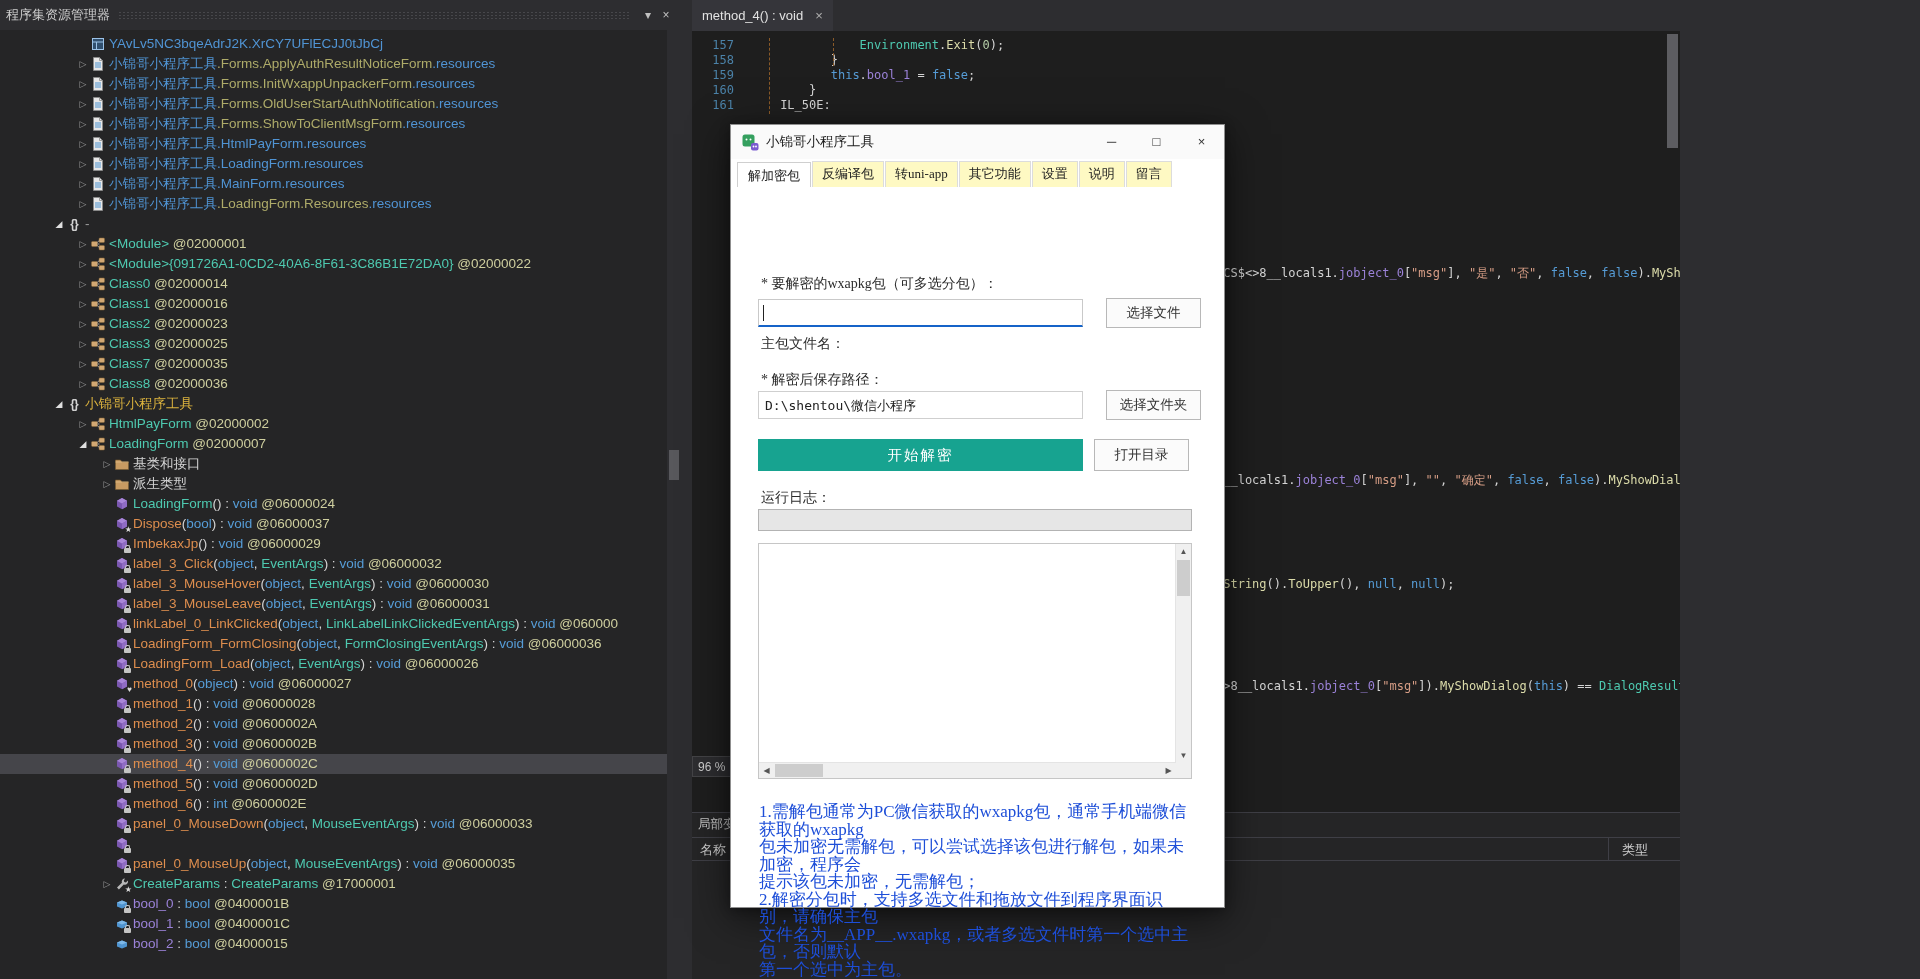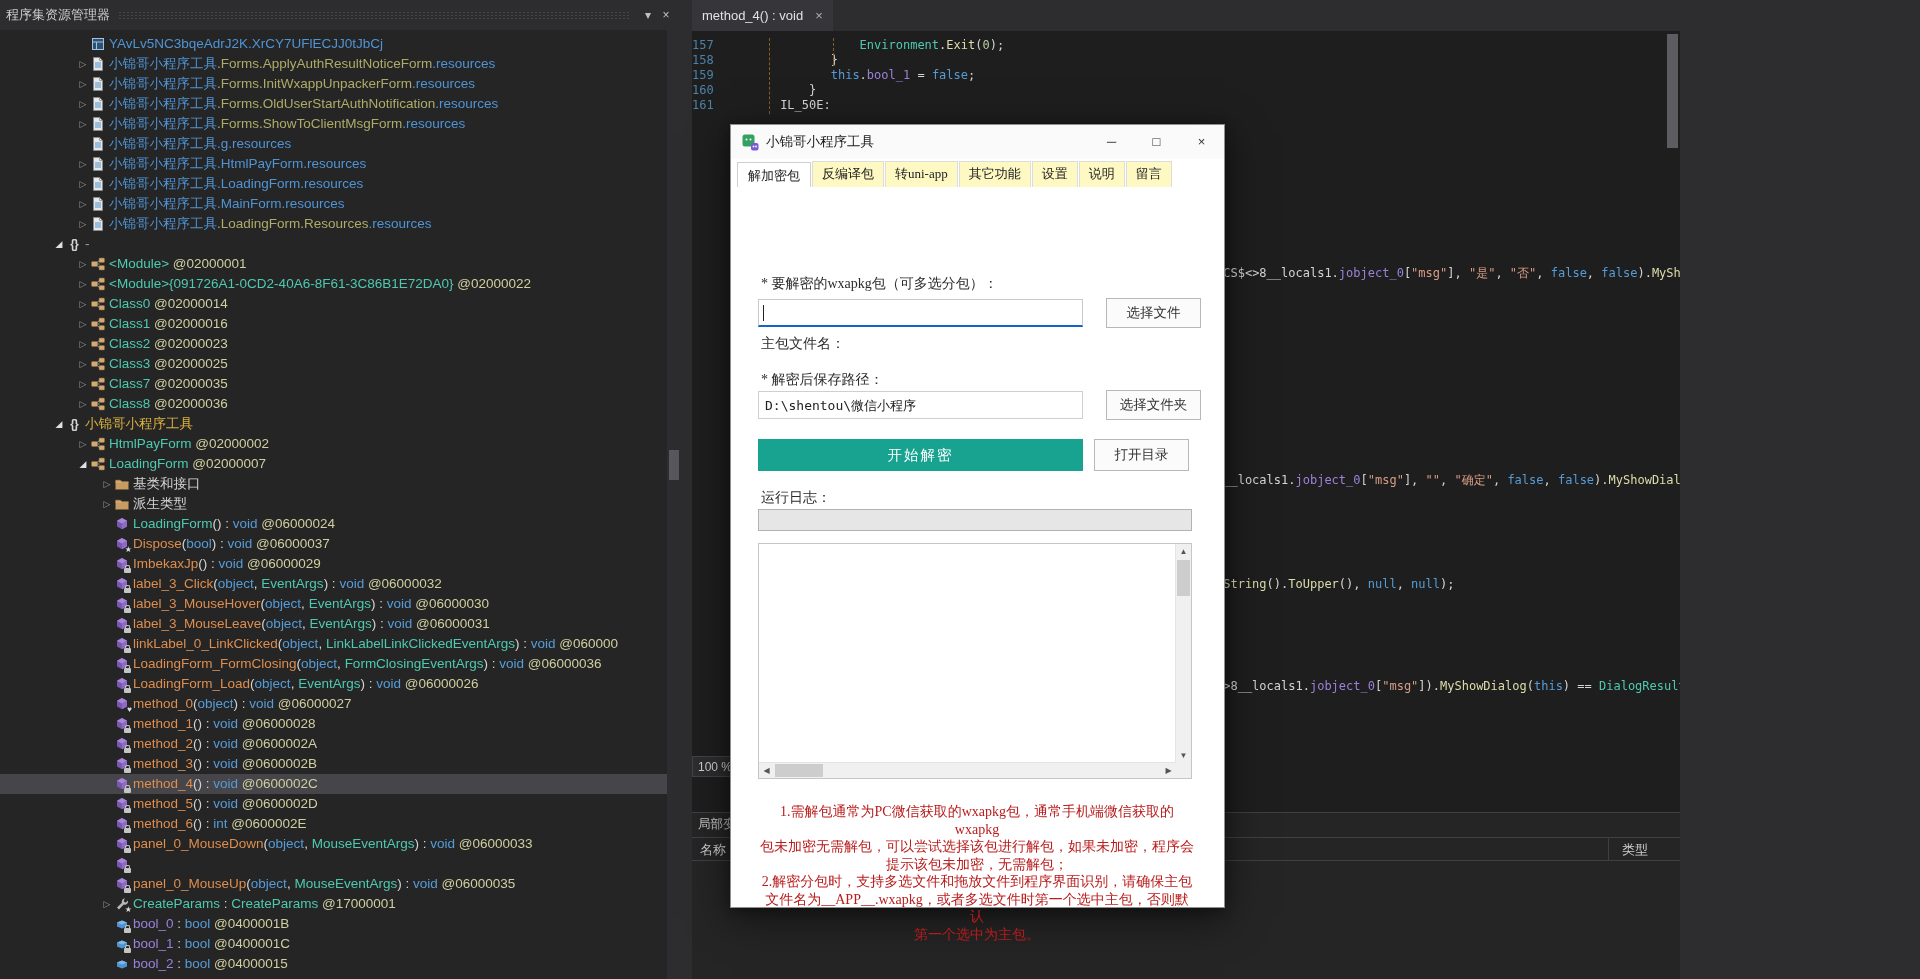--- a/index.html
+++ b/index.html
@@ -37,21 +37,21 @@
   #splitter{position:absolute;left:681px;top:0;width:11px;height:979px;background:#2d2d30;}
   
   #editor{position:absolute;left:692px;top:0;right:0;height:812px;background:#1e1e1e;overflow:hidden;}
   #tabstrip{position:absolute;left:0;top:0;right:0;height:31px;background:#2d2d30;display:flex;}
   .doc-tab{display:inline-flex;align-items:center;height:31px;padding:0 10px;background:#35353a;
            color:#e2e2e2;font-size:13px;}
   .tab-close{margin-left:12px;color:#b0b0b0;font-size:13px;}
   #code{position:absolute;left:0;top:31px;right:0;bottom:0;font-family:"DejaVu Sans Mono",monospace;
         font-size:12px;line-height:15px;padding-top:7px;}
   .cl{display:flex;height:15px;}
-  .ln{width:52px;flex:0 0 52px;padding-right:10px;box-sizing:border-box;color:#4b82a8;}
+  .ln{width:52px;flex:0 0 52px;text-align:right;padding-right:10px;box-sizing:border-box;color:#4b82a8;}
   .ct{white-space:pre;}
   .guide{position:absolute;border-left:1px dashed #8a5a28;width:0;}
   .frag{position:absolute;font-family:"DejaVu Sans Mono",monospace;font-size:12px;line-height:15px;white-space:pre;}
   #ed-scroll{position:absolute;right:1px;top:34px;width:13px;height:775px;}
   #ed-scroll .thumb{position:absolute;left:1px;width:11px;top:0;height:114px;background:#5d5d61;}
   #zoom-combo{position:absolute;left:0;top:756px;width:68px;height:21px;background:#2d2d30;
               border:1px solid #434346;color:#cfcfcf;font-size:12px;display:flex;align-items:center;box-sizing:border-box;}
   #zoom-combo .zl{flex:1;padding-left:5px;}
   #zoom-combo .za{width:14px;text-align:center;font-size:9px;color:#9a9a9a;border-left:1px solid #434346;}
   
@@ -96,21 +96,21 @@
   .logbox{position:absolute;left:27px;top:356px;width:434px;height:236px;border:1px solid #c6c6c6;
           background:#fff;box-sizing:border-box;}
   .sb-v{position:absolute;right:0;top:0;width:15px;bottom:15px;background:#f0f0f0;border-left:1px solid #e4e4e4;}
   .sb-h{position:absolute;left:0;bottom:0;right:15px;height:15px;background:#f0f0f0;border-top:1px solid #e4e4e4;}
   .sb-corner{position:absolute;right:0;bottom:0;width:15px;height:15px;background:#f0f0f0;}
   .arr{position:absolute;font-size:8px;color:#555;width:15px;height:15px;line-height:15px;text-align:center;}
   .sb-v .a-up{top:0;} .sb-v .a-dn{bottom:0;}
   .sb-h .a-lf{left:0;} .sb-h .a-rt{right:0;}
   .sb-v .thumb{position:absolute;left:1px;right:1px;top:16px;height:36px;background:#cdcdcd;}
   .sb-h .thumb{position:absolute;top:1px;bottom:1px;left:16px;width:48px;background:#cdcdcd;}
-  .notes{position:absolute;left:28px;top:616px;width:436px;font-size:14px;color:#b91c1c;line-height:17.5px;text-align:center;}
+  .notes{position:absolute;left:28px;top:616px;width:436px;font-size:17px;color:#1d4ed8;line-height:17.5px;}
 </style>
 </head>
 <body>
 
 <svg style="position:absolute;width:0;height:0" aria-hidden="true">
   <defs>
     <symbol id="i-doc" viewBox="0 0 16 16">
       <path d="M3.5 1.5h6l3 3v10h-9z" fill="#e8e8e8" stroke="#8a8a8a" stroke-width="0.8"></path>
       <path d="M9.5 1.5v3h3" fill="none" stroke="#8a8a8a" stroke-width="0.8"></path>
       <path d="M5 7h6M5 9h6M5 11h6" stroke="#4f94d0" stroke-width="1"></path>
@@ -195,29 +195,20 @@
         <div class="trow" style="padding-left:76px">
           <span class="tg">▷</span>
           <span class="ico">
             <svg viewBox="0 0 16 16">
               <use href="#i-doc"></use>
             </svg>
           </span>
           <span class="tlabel"><span class="c-r">小锦哥小程序工具</span><span class="c-o">.Forms.ShowToClientMsgForm</span><span class="c-r">.resources</span></span>
         </div>
         <div class="trow" style="padding-left:76px">
-          <span class="tg"></span>
-          <span class="ico">
-            <svg viewBox="0 0 16 16">
-              <use href="#i-doc"></use>
-            </svg>
-          </span>
-          <span class="tlabel"><span class="c-r">小锦哥小程序工具.g.resources</span></span>
-        </div>
-        <div class="trow" style="padding-left:76px">
           <span class="tg">▷</span>
           <span class="ico">
             <svg viewBox="0 0 16 16">
               <use href="#i-doc"></use>
             </svg>
           </span>
           <span class="tlabel"><span class="c-r">小锦哥小程序工具.HtmlPayForm.resources</span></span>
         </div>
         <div class="trow" style="padding-left:76px">
           <span class="tg">▷</span>
@@ -633,21 +624,21 @@
     <div id="frags">
         <div class="frag" style="left:524px;top:266px"><span class="c-w">)</span><span class="c-w">CS$&lt;&gt;8__locals1</span><span class="c-w">.</span><span class="c-p">jobject_0</span><span class="c-w">[</span><span class="c-s">"msg"</span><span class="c-w">]</span><span class="c-w">, </span><span class="c-s">"是"</span><span class="c-w">, </span><span class="c-s">"否"</span><span class="c-w">, </span><span class="c-b">false</span><span class="c-w">, </span><span class="c-b">false</span><span class="c-w">).</span><span class="c-M">MyShowDialog</span><span class="c-w">(</span><span class="c-b">this</span><span class="c-w">) ==</span></div>
         <div class="frag" style="left:524px;top:473px"><span class="c-w">8__locals1</span><span class="c-w">.</span><span class="c-p">jobject_0</span><span class="c-w">[</span><span class="c-s">"msg"</span><span class="c-w">]</span><span class="c-w">, </span><span class="c-s">""</span><span class="c-w">, </span><span class="c-s">"确定"</span><span class="c-w">, </span><span class="c-b">false</span><span class="c-w">, </span><span class="c-b">false</span><span class="c-w">).</span><span class="c-M">MyShowDialog</span><span class="c-w">(</span><span class="c-b">this</span><span class="c-w">);</span></div>
         <div class="frag" style="left:524px;top:577px"><span class="c-M">oString</span><span class="c-w">().</span><span class="c-M">ToUpper</span><span class="c-w">(), </span><span class="c-b">null</span><span class="c-w">, </span><span class="c-b">null</span><span class="c-w">);</span></div>
         <div class="frag" style="left:524px;top:679px"><span class="c-w">&lt;&gt;8__locals1</span><span class="c-w">.</span><span class="c-p">jobject_0</span><span class="c-w">[</span><span class="c-s">"msg"</span><span class="c-w">]).</span><span class="c-M">MyShowDialog</span><span class="c-w">(</span><span class="c-b">this</span><span class="c-w">) == </span><span class="c-t">DialogResult</span><span class="c-w">.</span><span class="c-p">Yes</span><span class="c-w">)</span></div>
       </div>
     <div id="ed-scroll">
         <div class="thumb"></div>
       </div>
     <div id="zoom-combo">
-      <span class="zl">100 %</span>
+      <span class="zl">96 %</span>
       <span class="za">▾</span>
     </div>
   </main>
 
   <section id="locals">
     <span class="locals-tab">局部变量</span>
     <div class="locals-header">
       <span class="lh-name">名称</span>
       <span class="lh-type">类型</span>
       <span class="lh-sep" style="left:916px"></span>

